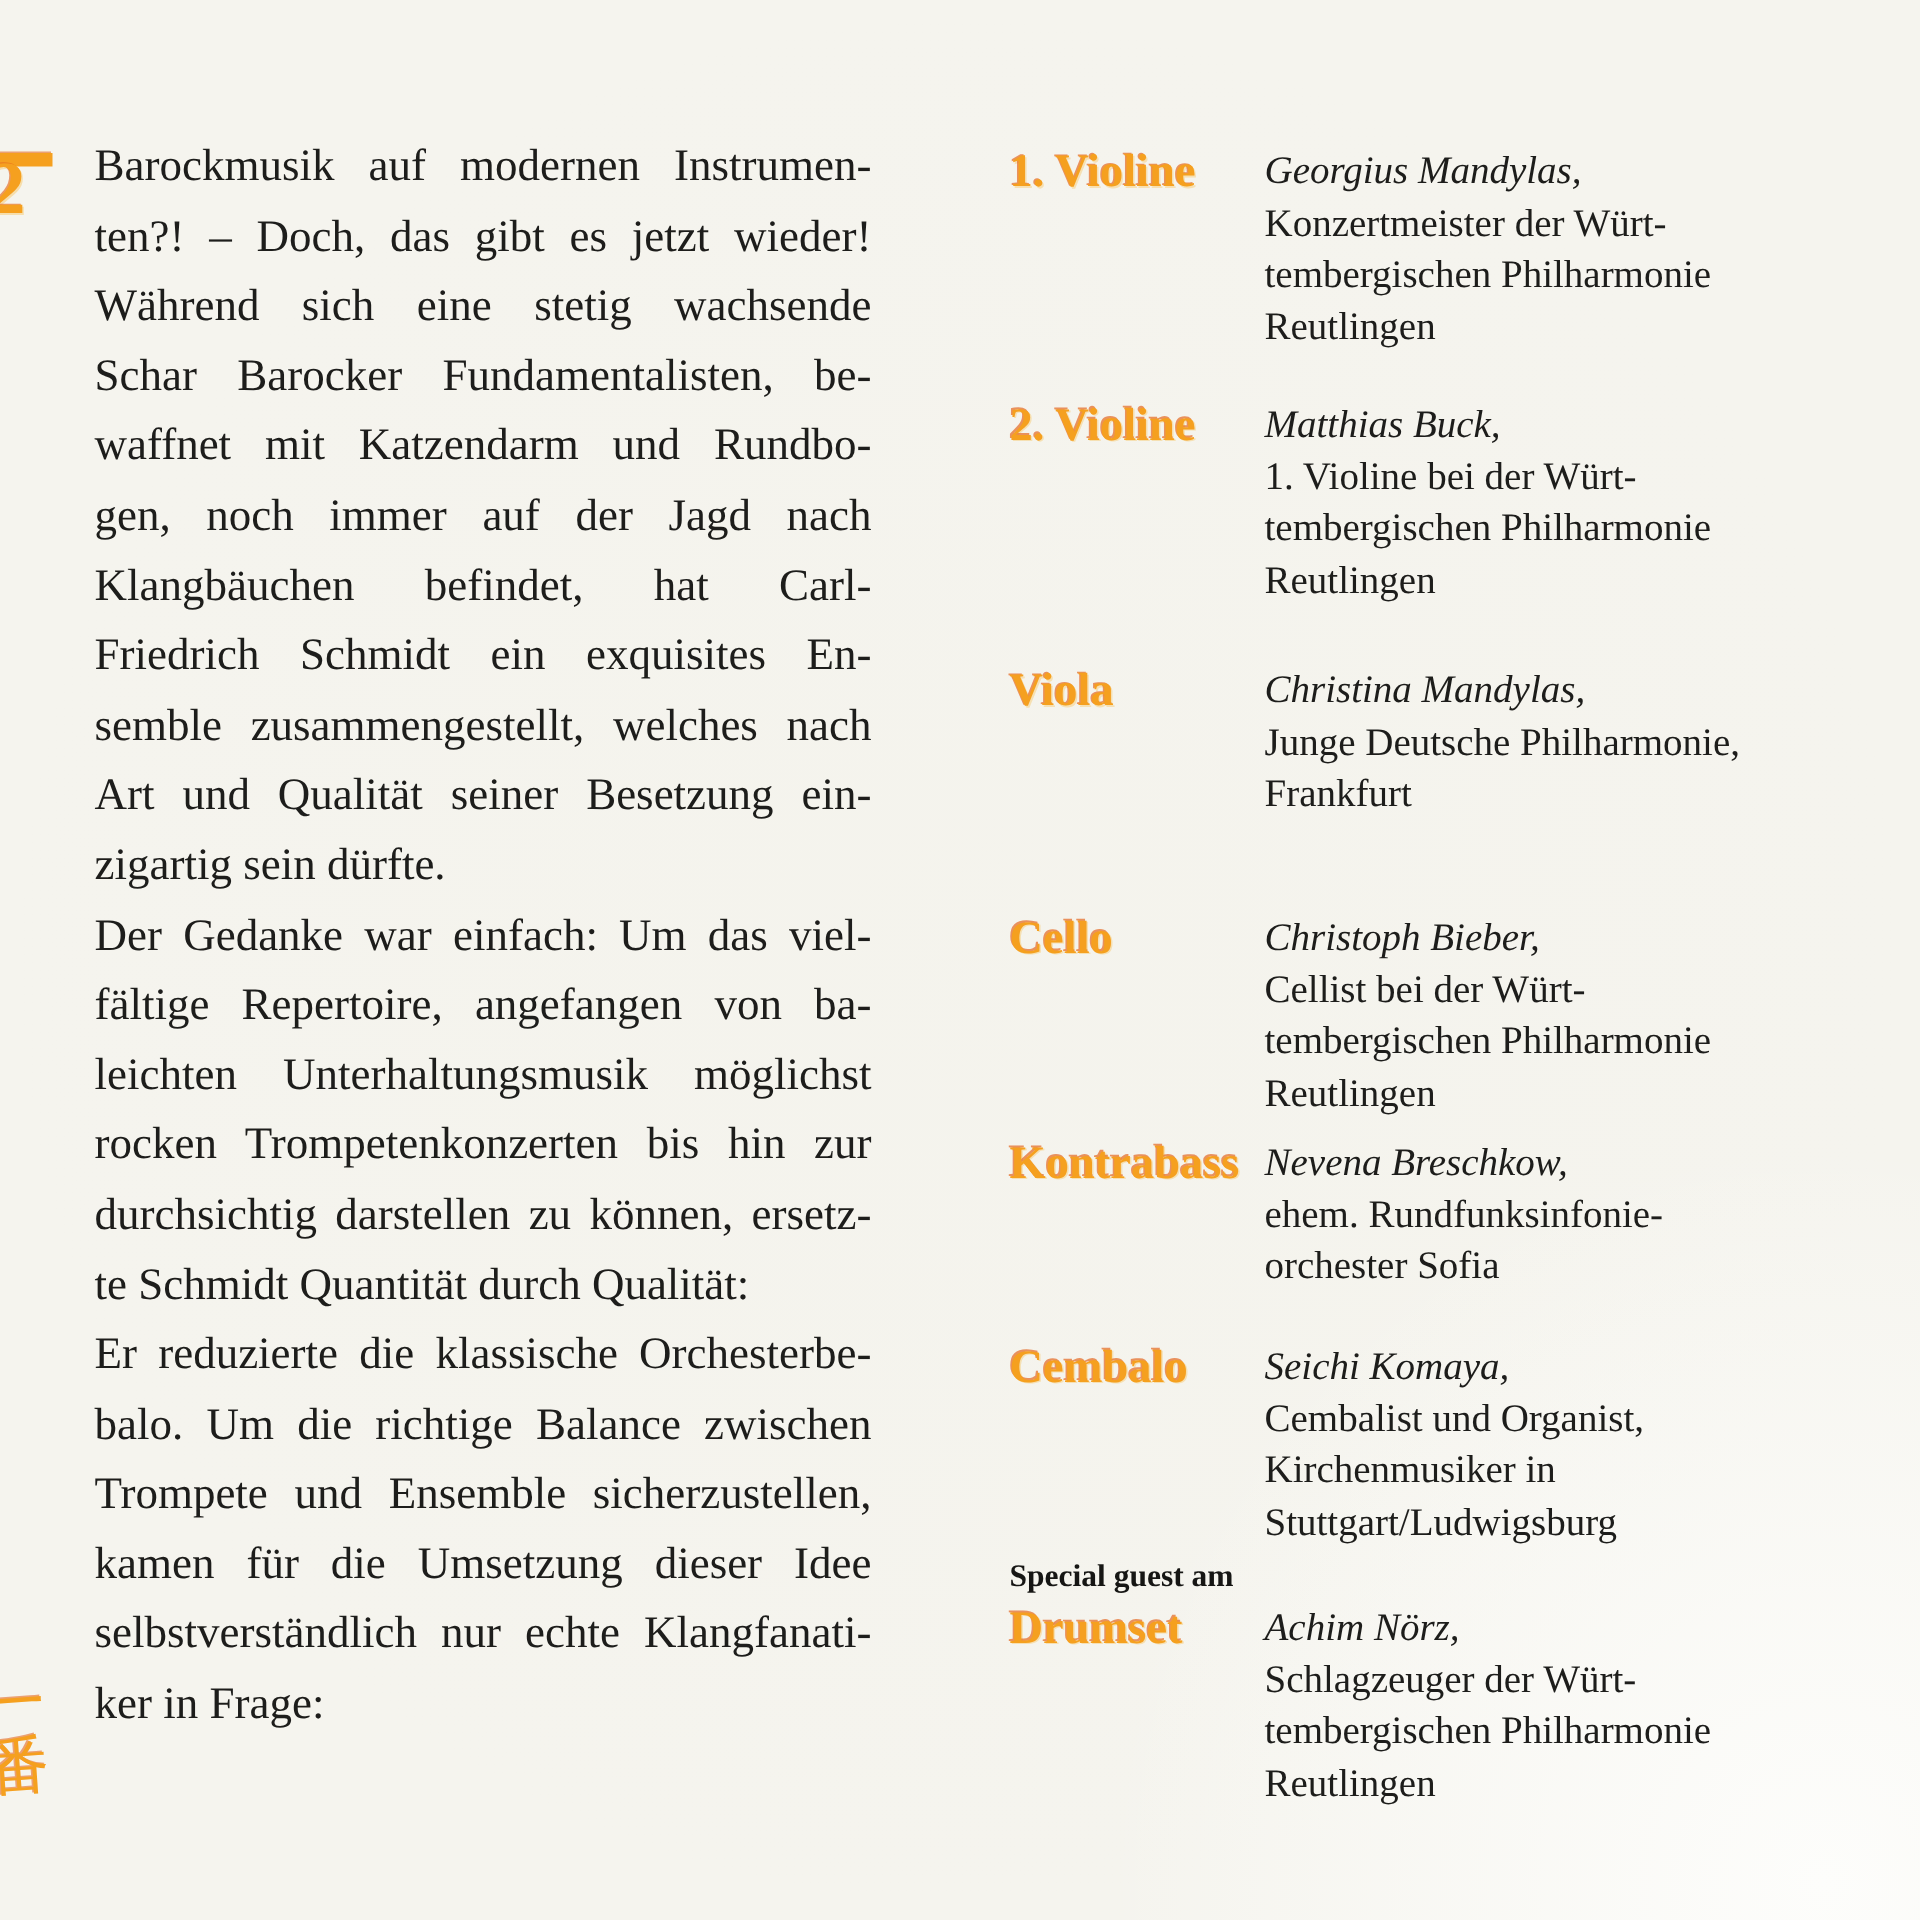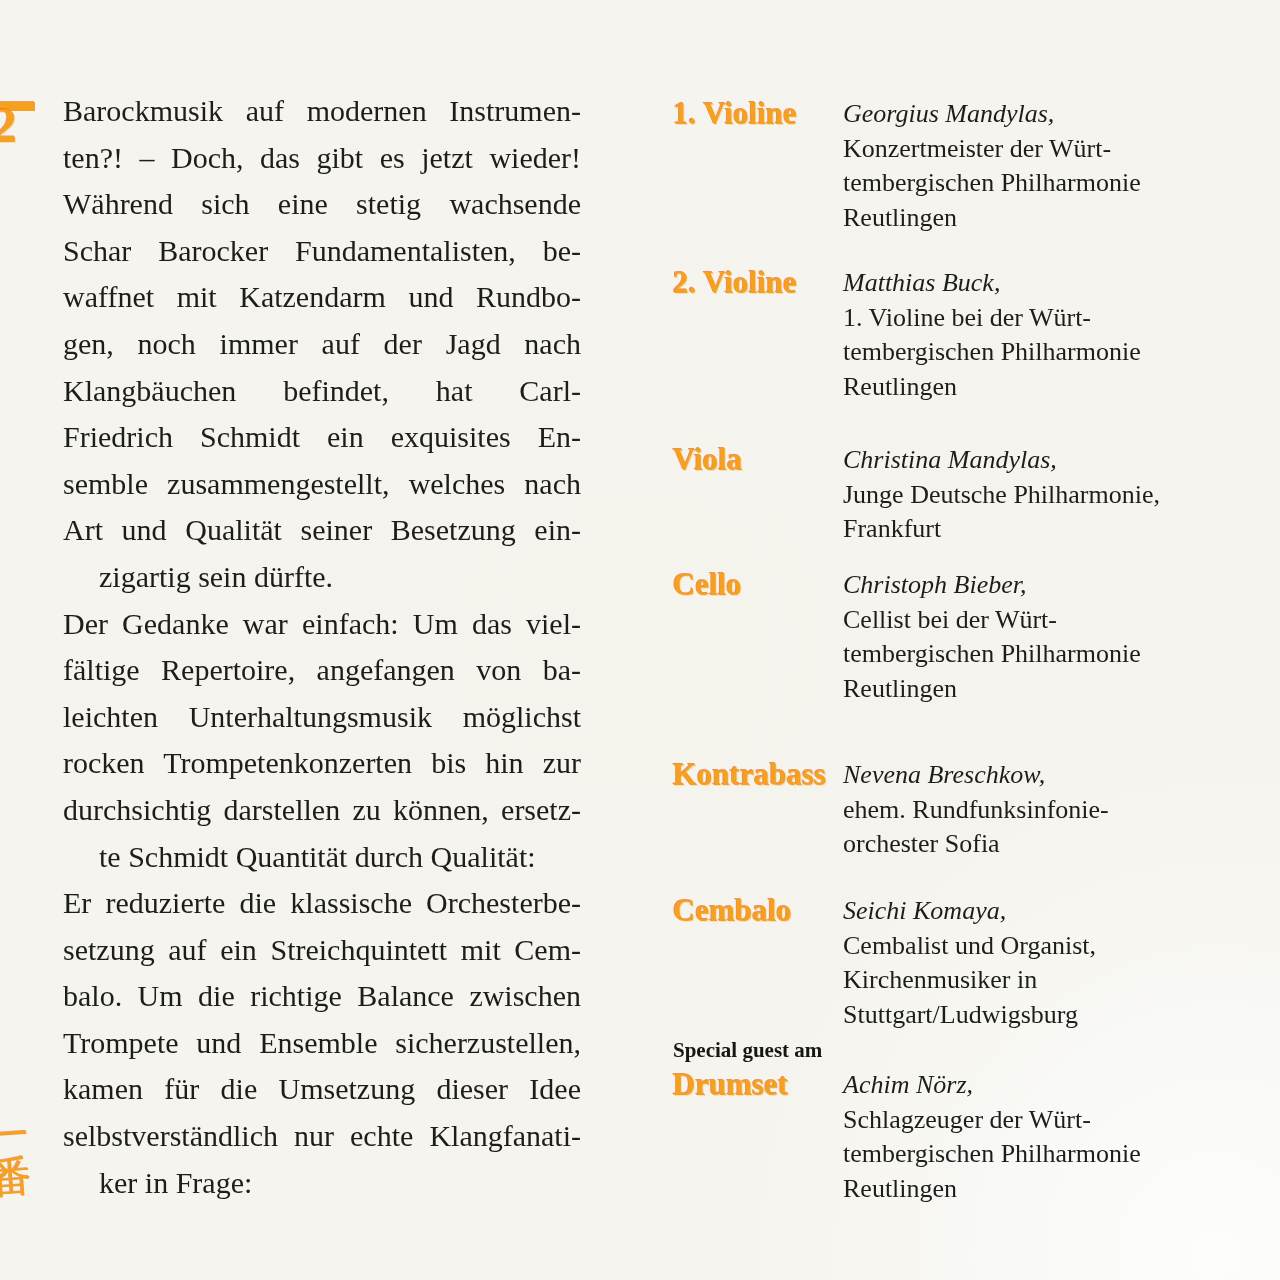--- a/index.html
+++ b/index.html
@@ -32,29 +32,29 @@
     color: #f5a01f;
     text-shadow: -1px -1px 0 rgba(228,103,31,.65), 1px 1px 0 rgba(248,196,90,.45);
   }
 
   
   .article {
     position: absolute; left: 63px; top: 88px; width: 518px;
     font-size: 30px; line-height: 46.6px;
   }
   .bline { text-align: justify; text-align-last: justify; white-space: normal; }
-  .bline.pl { text-align-last: left; margin-left: 36px; }
+  .bline.pl { text-align-last: left; }
 
   
   .ensemble { position: absolute; left: 648px; top: 0; width: 560px; }
   .sec { position: absolute; left: 0; width: 560px; margin-left: 25px; }
   .sec0 { top: 97px; }
   .sec1 { top: 266px; font-family: Liberation Serif, serif; }
   .sec2 { top: 443px; }
-  .sec3 { top: 568px; }
+  .sec3 { top: 608px; }
   .sec4 { top: 758px; }
   .sec5 { top: 894px; }
   .sec6 { top: 1068px; }
   .label {
     position: absolute; left: 0; top: 0;
     font-size: 31px; font-weight: bold; line-height: 34.5px;
     color: #f5a01f;
     text-shadow: -1px -1px 0 rgba(228,103,31,.7), 1px 1px 0 rgba(248,196,90,.4);
   }
   .pre-label {
@@ -97,21 +97,20 @@
       <div class="bline">semble zusammengestellt, welches nach</div>
       <div class="bline">Art und Qualität seiner Besetzung ein-</div>
       <div class="bline pl">zigartig sein dürfte.</div>
       <div class="bline">Der Gedanke war einfach: Um das viel-</div>
       <div class="bline">fältige Repertoire, angefangen von ba-</div>
       <div class="bline">leichten Unterhaltungsmusik möglichst</div>
       <div class="bline">rocken Trompetenkonzerten bis hin zur</div>
       <div class="bline">durchsichtig darstellen zu können, ersetz-</div>
       <div class="bline pl">te Schmidt Quantität durch Qualität:</div>
       <div class="bline">Er reduzierte die klassische Orchesterbe-</div>
-      <div class="bline">setzung auf ein Streichquintett mit Cem-</div>
       <div class="bline">balo. Um die richtige Balance zwischen</div>
       <div class="bline">Trompete und Ensemble sicherzustellen,</div>
       <div class="bline">kamen für die Umsetzung dieser Idee</div>
       <div class="bline">selbstverständlich nur echte Klangfanati-</div>
       <div class="bline pl">ker in Frage:</div>
     </div>
 
   <div class="ensemble" id="ensemble">
       <section class="sec sec0">
 

